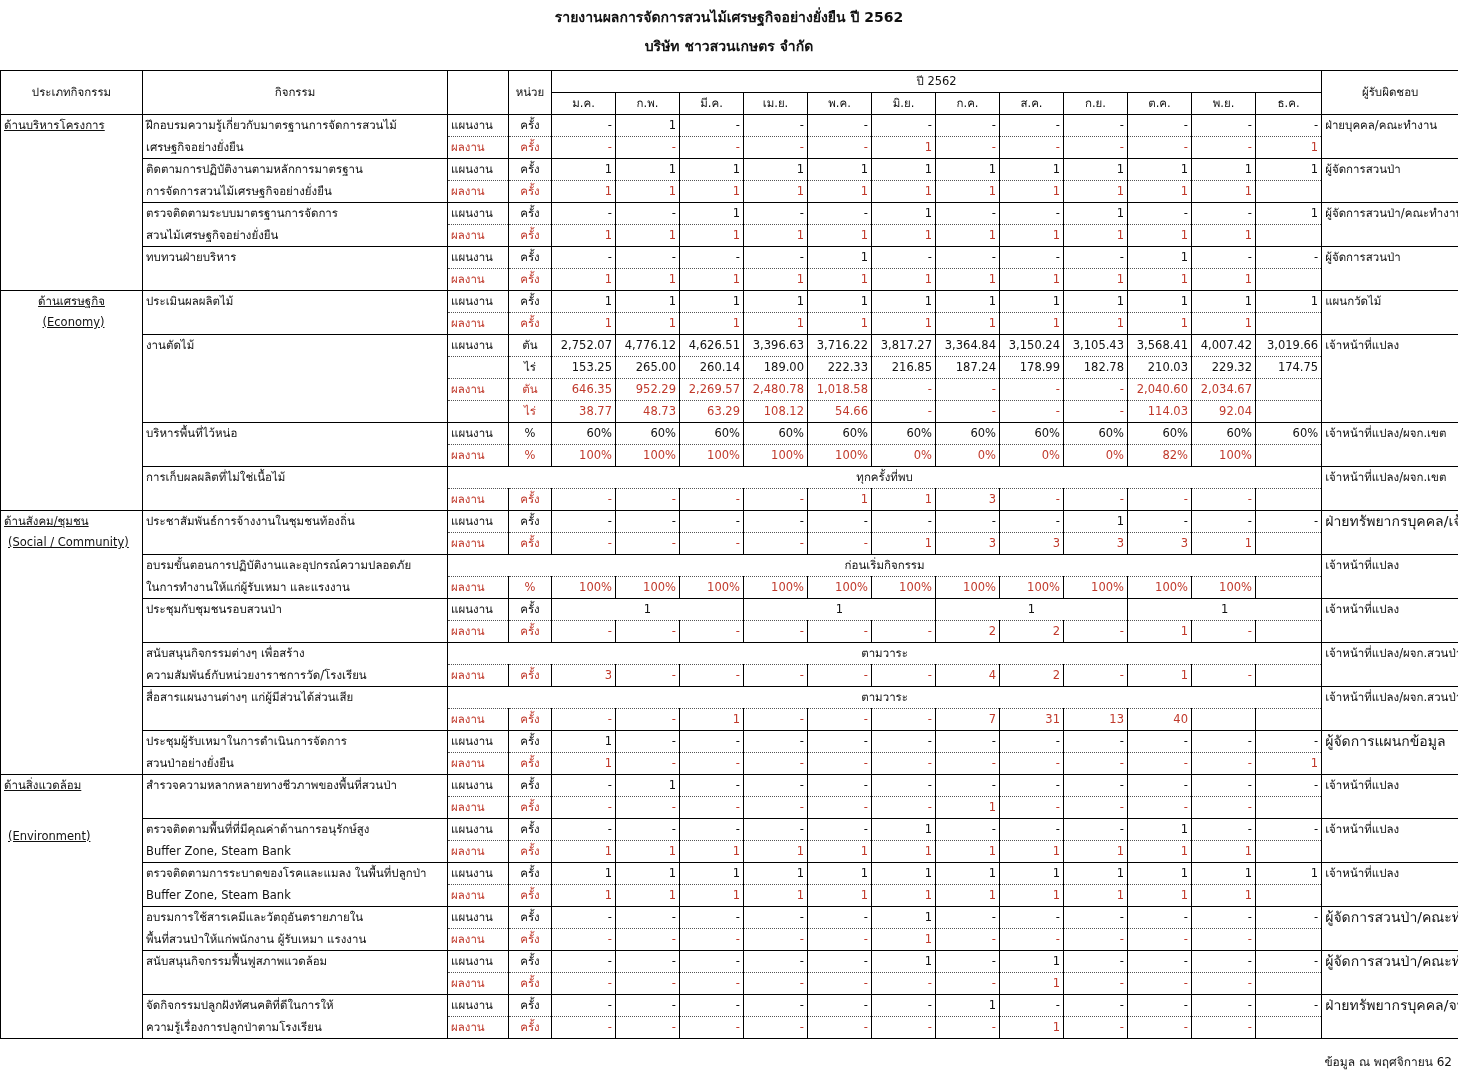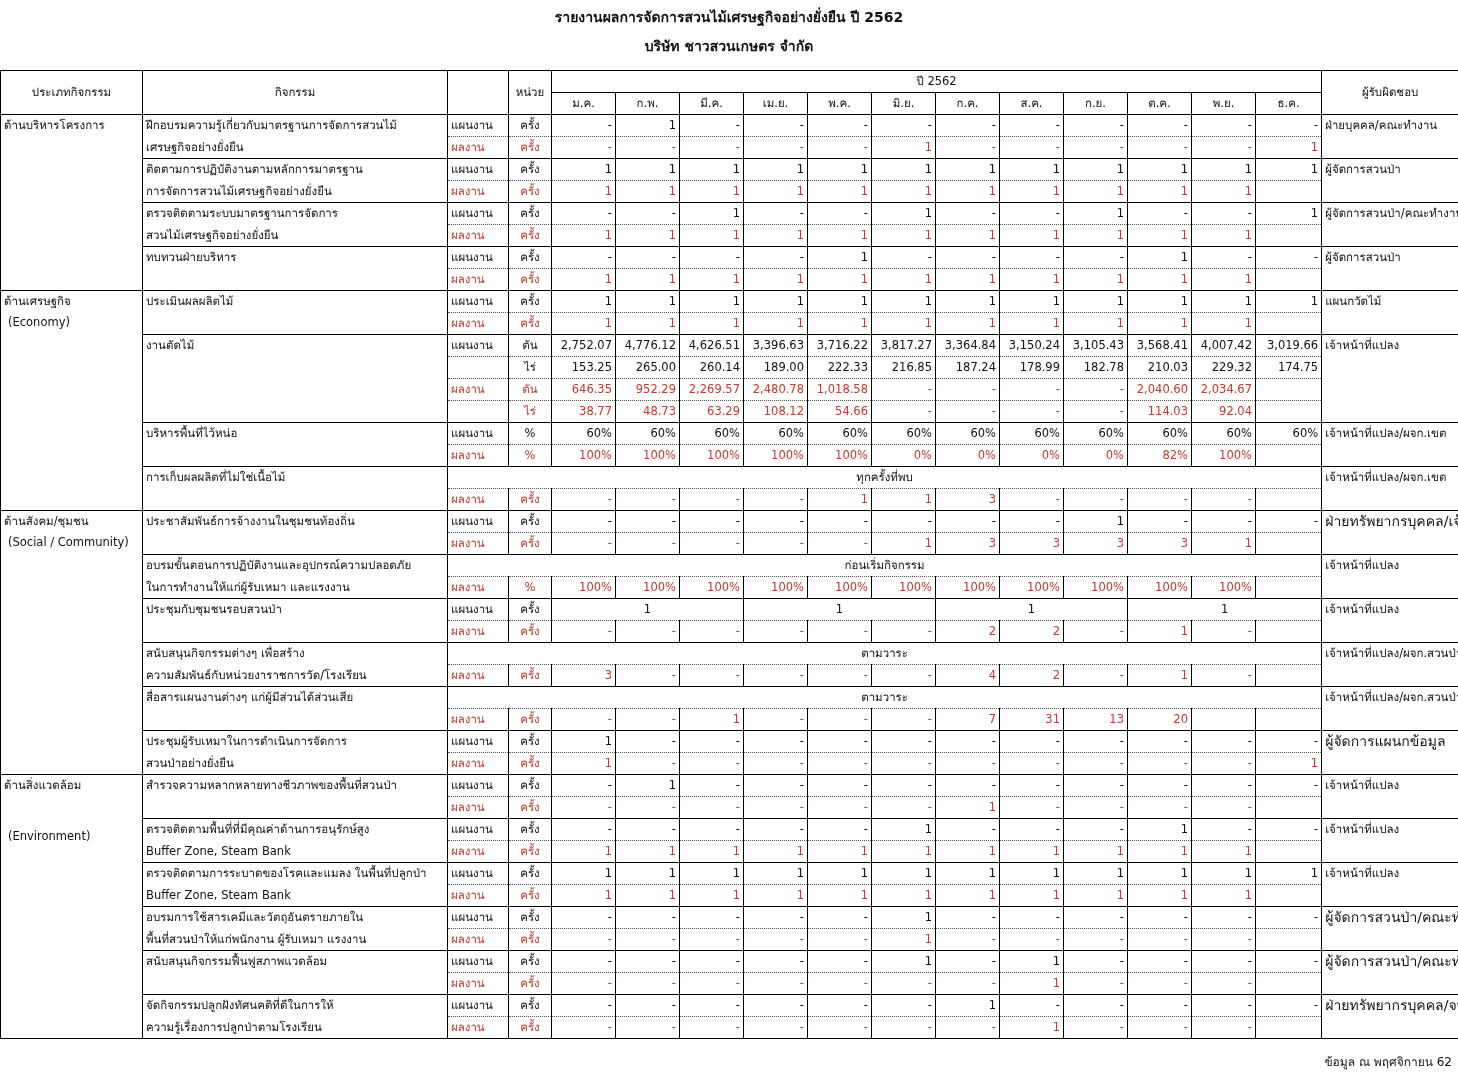--- a/index.html
+++ b/index.html
@@ -5,21 +5,21 @@
   html,body{margin:0;padding:0;background:#fff;}
   body{width:1458px;height:1078px;position:relative;overflow:hidden;font-family:"DejaVu Sans","Liberation Sans",sans-serif;color:#111;}
   .title{position:absolute;left:0;width:1458px;text-align:center;font-weight:bold;font-size:14px;}
   .t1{top:6px;}
   .t2{top:35px;}
   table.rep{position:absolute;left:0;top:70px;border-collapse:collapse;table-layout:fixed;width:1458px;font-size:11.5px;}
   table.rep td, table.rep th{padding:0 3px;height:21px;line-height:21px;white-space:nowrap;overflow:hidden;font-weight:normal;}
   th{border:1px solid #000;text-align:center;}
   .hdr1 th{height:30px;}
   .hdr2 th{height:27px;}
-  .col-type{border-left:1px solid #000;border-right:1px solid #000;vertical-align:top;text-align:left;}
+  .col-type{border-left:1px solid #000;border-right:1px solid #000;vertical-align:top;text-align:left;text-decoration:underline;}
   .col-act{border-right:1px solid #000;text-align:left;vertical-align:top;}
   .col-kind{text-align:left;border-bottom:1px dotted #555;}
   .col-unit{text-align:center;border-left:1px solid #000;border-right:1px solid #000;border-bottom:1px dotted #555;}
   .m{text-align:right;border-right:1px solid #000;border-bottom:1px dotted #555;}
   .resp{border-right:1px solid #000;text-align:left;vertical-align:top;font-size:11.5px;}
   .resp.small{font-size:14px;}
   .red{color:#c0392b;}
   .kind-result{color:#c0392b;}
   tr.grp-end td{border-bottom:1px solid #000;}
   tr.sec-end td{border-bottom:1.5px solid #000;}
@@ -215,21 +215,21 @@
         <td class="m red">1</td>
         <td class="m red">1</td>
         <td class="m red">1</td>
         <td class="m red">1</td>
         <td class="m red">1</td>
         <td class="m red">1</td>
         <td class="m red">1</td>
         <td class="m red"></td>
       </tr>
       <tr>
-        <td class="col-type" rowspan="10" style="border-bottom: 1.5px solid rgb(0, 0, 0);">
+        <td class="col-type" rowspan="10" style="border-bottom: 1.5px solid rgb(0, 0, 0); text-align: center;">
           <div>ด้านเศรษฐกิจ</div>
           <div style="padding-left: 4px;">(Economy)</div>
         </td>
         <td class="col-act" style="border-bottom: none;">ประเมินผลผลิตไม้</td>
         <td class="col-kind">แผนงาน</td>
         <td class="col-unit">ครั้ง</td>
         <td class="m">1</td>
         <td class="m">1</td>
         <td class="m">1</td>
         <td class="m">1</td>
@@ -507,21 +507,21 @@
         <td class="col-unit red">ครั้ง</td>
         <td class="m red">-</td>
         <td class="m red">-</td>
         <td class="m red">1</td>
         <td class="m red">-</td>
         <td class="m red">-</td>
         <td class="m red">-</td>
         <td class="m red">7</td>
         <td class="m red">31</td>
         <td class="m red">13</td>
-        <td class="m red">20</td>
+        <td class="m red">40</td>
         <td class="m red"></td>
         <td class="m red"></td>
       </tr>
       <tr>
         <td class="col-act" style="border-bottom: none;">ประชุมผู้รับเหมาในการดำเนินการจัดการ</td>
         <td class="col-kind">แผนงาน</td>
         <td class="col-unit">ครั้ง</td>
         <td class="m">1</td>
         <td class="m">-</td>
         <td class="m">-</td>

